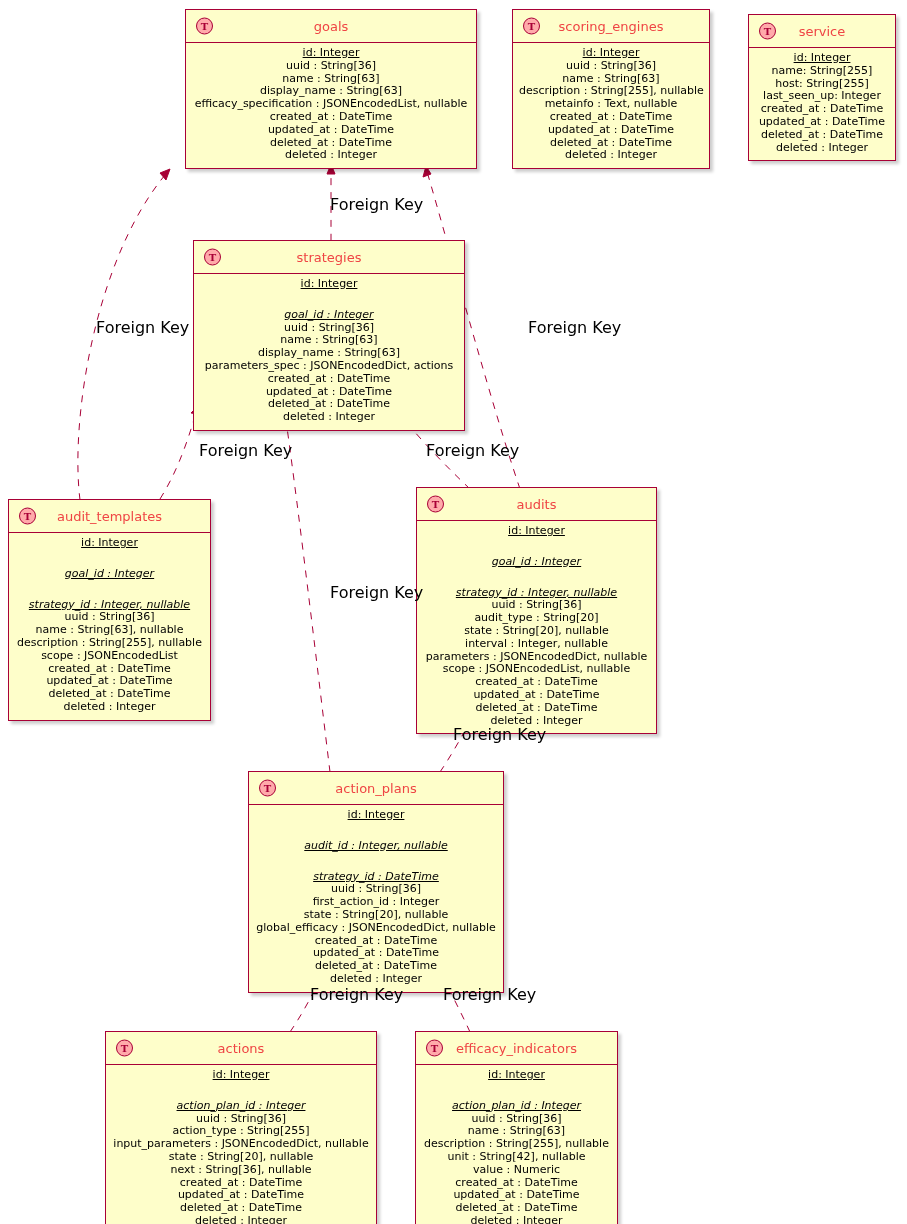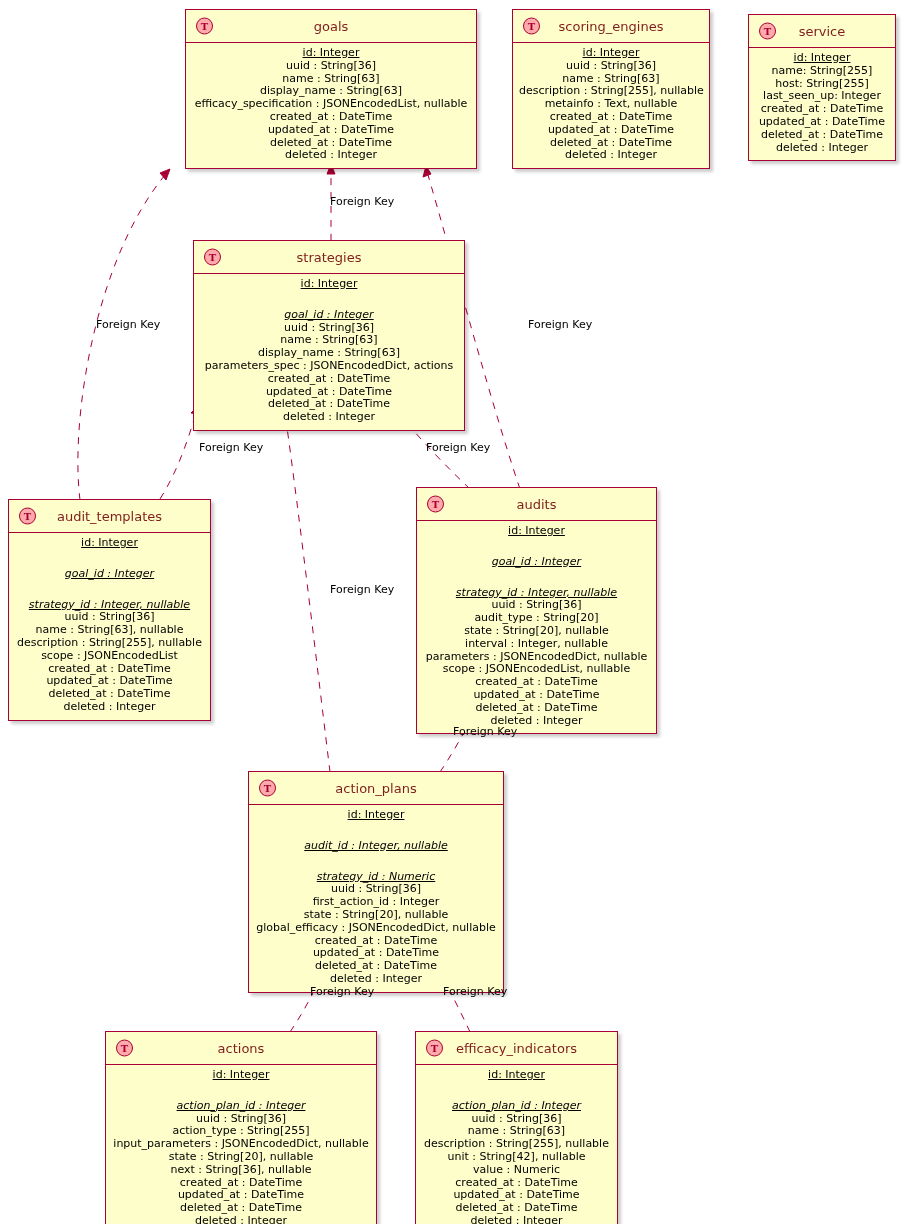--- a/index.html
+++ b/index.html
@@ -25,21 +25,21 @@
   .entity-header {
     position: relative;
     height: 32px;
     border-bottom: 1px solid #a80036;
     display: flex;
     align-items: center;
     justify-content: center;
   }
   .entity-title {
     font-size: 13px;
-    color: #7f1d1d;
+    color: #ef4444;
     text-align: right;
   }
   .t-icon {
     position: absolute;
     left: 10px;
     top: 50%;
     transform: translateY(-50%);
     width: 17px;
     height: 17px;
     border-radius: 50%;
@@ -66,21 +66,21 @@
   .field.pk {
     text-decoration: underline;
   }
   .field.fk {
     font-style: italic;
     text-decoration: underline;
     margin-top: 18px;
   }
   .edge-label {
     position: absolute;
-    font-size: 11px;
+    font-size: 16px;
     color: #000000;
     white-space: nowrap;
   }
   svg.links {
     position: absolute;
     left: 0;
     top: 0;
     width: 907px;
     height: 1224px;
     pointer-events: none;
@@ -246,21 +246,21 @@
   </div>
 
   <div class="entity" style="left:248px; top:771px; width:256px;">
     <div class="entity-header">
       <span class="t-icon">T</span>
       <span class="entity-title">action_plans</span>
     </div>
     <div class="entity-body">
       <div class="field pk">id: Integer</div>
       <div class="field fk">audit_id : Integer, nullable</div>
-      <div class="field fk">strategy_id : Numeric</div>
+      <div class="field fk">strategy_id : DateTime</div>
       <div class="field">uuid : String[36]</div>
       <div class="field">first_action_id : Integer</div>
       <div class="field">state : String[20], nullable</div>
       <div class="field">global_efficacy : JSONEncodedDict, nullable</div>
       <div class="field">created_at : DateTime</div>
       <div class="field">updated_at : DateTime</div>
       <div class="field">deleted_at : DateTime</div>
       <div class="field">deleted : Integer</div>
     </div>
   </div>

